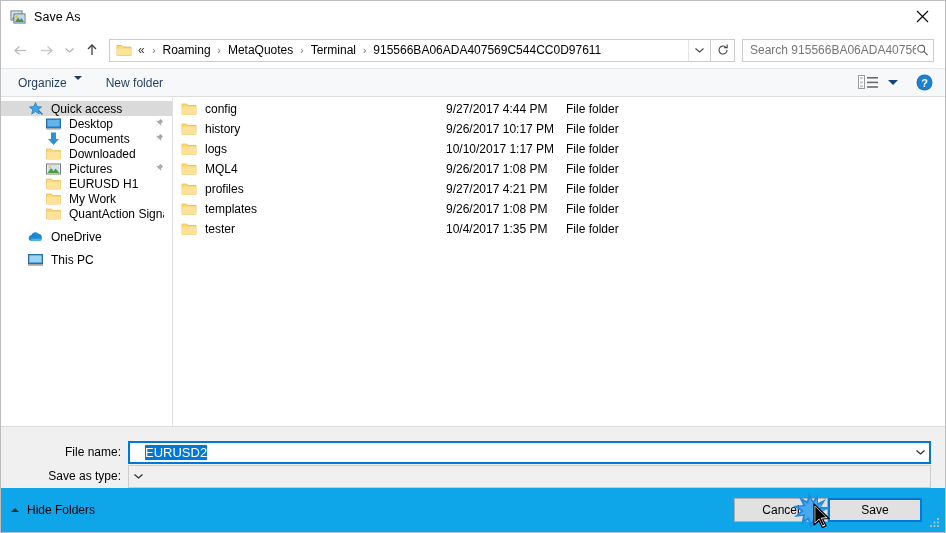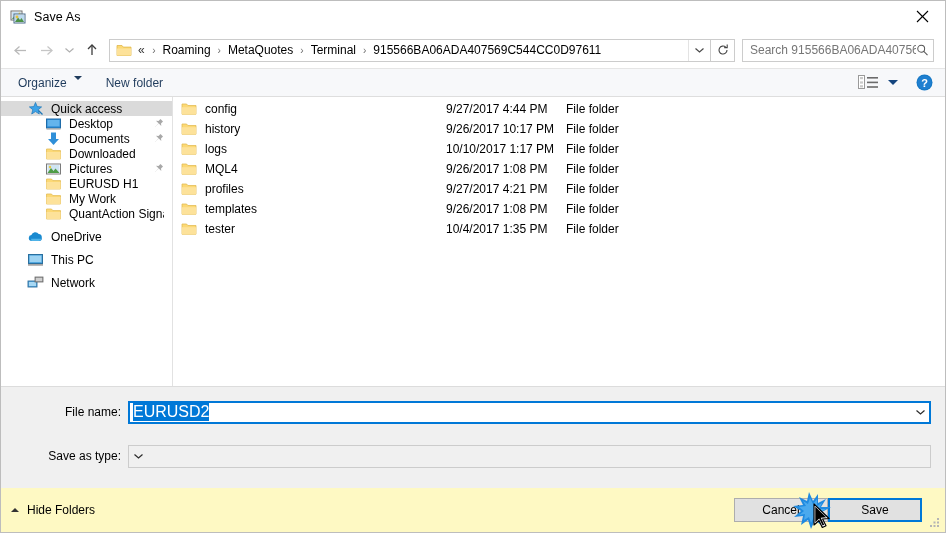--- a/index.html
+++ b/index.html
@@ -274,21 +274,21 @@
   .formarea {
     flex: 0 0 auto;
     background: #f0f0f0;
     border-top: 1px solid #dcdcdc;
     padding: 13px 0 0 0;
   }
   .formrow {
     display: flex;
     align-items: center;
     height: 24px;
-    margin-bottom: 20px;
+    margin-bottom: 0;
     padding-right: 14px;
   }
   .formlabel {
     width: 127px;
     flex: 0 0 127px;
     text-align: right;
     padding-right: 7px;
     font-size: 12px;
     color: #000;
   }
@@ -297,37 +297,37 @@
     height: 23px;
     display: flex;
     align-items: center;
     position: relative;
     min-width: 0;
   }
   .combo.focused { border: 2px solid #0078d7; background: #fff; }
   .combo.plain { border: 1px solid #cccccc; background: #f0f0f0; }
   .combo .val {
     flex: 1 1 auto;
-    font-size: 16px;
-    padding-left: 3px;
+    font-size: 13px;
+    padding-left: 15px;
     white-space: nowrap;
     overflow: hidden;
   }
   .combo .val .sel { background: #0078d7; color: #ffffff; padding: 1px 0; }
   .combo .arrow {
     width: 18px; height: 100%;
     display: flex; align-items: center; justify-content: center;
     flex: 0 0 auto;
     cursor: default;
   }
 
   
   .footer {
     flex: 0 0 auto;
-    background: #fef9c3;
+    background: #0ea5e9;
     height: 44px;
     display: flex;
     align-items: center;
     padding: 0 14px 0 10px;
     position: relative;
   }
   .hidefolders {
     display: flex;
     align-items: center;
     font-size: 12px;
@@ -604,31 +604,20 @@
             <rect x="1.5" y="2.5" width="14" height="9" fill="#4aa3dd" stroke="#2a6f9e" stroke-width="1"></rect>
             <rect x="2.6" y="3.6" width="11.8" height="6.5" fill="#9ed3f2"></rect>
             <rect x="1" y="12.2" width="15" height="1.4" fill="#8e8e8e"></rect>
           </svg>
         </span>
         <span class="lbl">This PC</span>
       </div>
 
       <div class="navgap"></div>
 
-      <div class="navitem lvl0">
-        <span class="ico">
-          <svg width="17" height="16" viewBox="0 0 17 16">
-            <rect x="1" y="6" width="9" height="6" fill="#5aa9dd" stroke="#2b6c9c" stroke-width=".9"></rect>
-            <rect x="2" y="7" width="7" height="4" fill="#a7d8f4"></rect>
-            <rect x="8" y="2" width="8" height="5" fill="#8d8d8d" stroke="#6a6a6a" stroke-width=".8"></rect>
-            <rect x="8.8" y="2.8" width="6.4" height="3.4" fill="#cfcfcf"></rect>
-          </svg>
-        </span>
-        <span class="lbl">Network</span>
-      </div>
     </div>
 
     <div class="filepane">
 
       <div class="rows">
         <div class="row">
           <div class="cell name">
             <span class="folder-ico">
               <svg width="16" height="14" viewBox="0 0 16 14">
                 <path d="M1 2 h4.6 l1.2 1.5 H15 V12.2 H1 Z" fill="#fcd975" stroke="#e3bc55" stroke-width=".8"></path>

